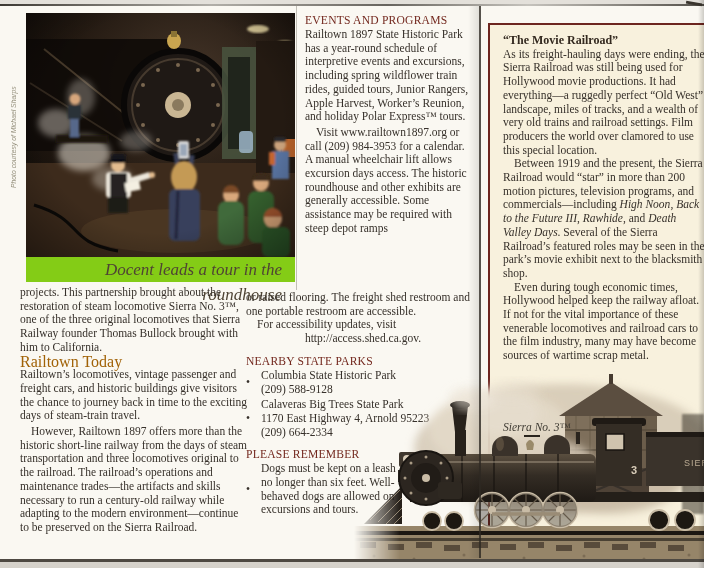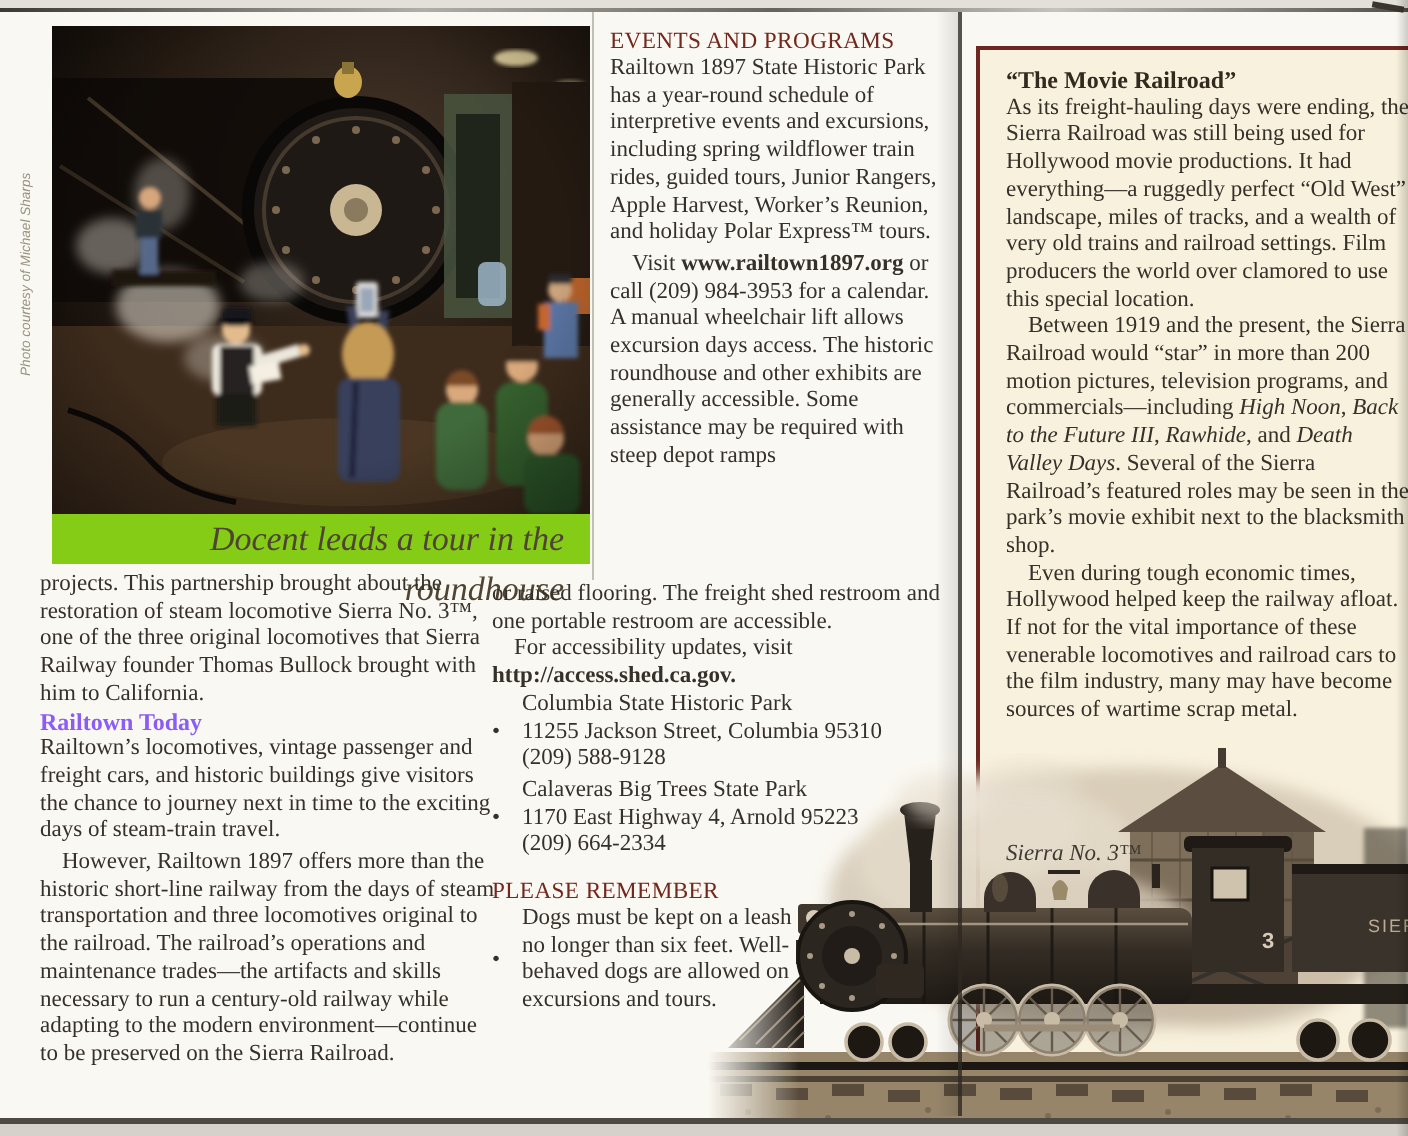--- a/index.html
+++ b/index.html
@@ -25,30 +25,30 @@
      writing-mode:vertical-rl;transform:rotate(180deg);
      font-family:"Liberation Sans",sans-serif;font-style:italic;font-size:6.8px;color:#97927f;z-index:3;}
   #caption-bar{position:absolute;left:26px;top:257px;width:269px;height:25px;background:#84cc16;z-index:2;
      text-align:right;line-height:25px;padding-right:13px;box-sizing:border-box;
      font-style:italic;font-size:17px;color:#4f4434;}
 
   
   .bodytxt{font-size:11.5px;line-height:13.7px;}
   #col-left{position:absolute;left:20px;top:286px;width:229px;z-index:2;}
   #col-left p{margin:0;}
-  .hdr-dark{font-weight:700;font-size:12px;color:#8b5cf6;margin:6px 0 0 0;}
+  .hdr-dark{font-weight:400;font-size:16px;color:#a16207;margin:6px 0 0 0;}
   .indent{text-indent:11px;}
 
   #col-mid-a{position:absolute;left:305px;top:14px;width:173px;z-index:2;}
   #col-mid-b{position:absolute;left:246px;top:291px;width:234px;z-index:2;}
   .hdr-maroon{font-weight:400;font-size:11.6px;line-height:14px;color:#73281e;letter-spacing:.2px;margin:0 0 3px 0;}
   #col-mid-a p,#col-mid-b p{margin:0;}
   .gap-sm{margin-top:2px !important;}
   .gap-md{margin-top:9px !important;}
-  .bold{font-weight:700;}
+  .bold{font-weight:400;text-align:center;}
   .wheel-icon{color:#73281e;font-family:"DejaVu Sans",sans-serif;font-size:12px;}
   .bullet-row{display:flex;margin:0 0 2px 0;align-items:center;}
   .bullet-dot{width:15px;flex:0 0 15px;}
   .bullet-dot::before{content:"•";}
   .park-lines div{margin:0;}
   #remember-item{width:160px;}
 
   
   #movie-box{position:absolute;left:488px;top:23px;width:232px;height:534px;box-sizing:border-box;
      background:#f8f1dd;border:2px solid #6d2620;z-index:1;padding:9px 11px 0 13px;}
@@ -186,40 +186,40 @@
       </g>
       <rect width="269" height="244" fill="url(#vig)"></rect>
     </svg>
   </div>
 
   <div id="caption-bar">Docent leads a tour in the roundhouse</div>
 
   <div id="col-left" class="bodytxt">
     <p>projects. This partnership brought about the restoration of steam locomotive Sierra No. 3™, one of the three original locomotives that Sierra Railway founder Thomas Bullock brought with him to California.</p>
     <p class="hdr-dark">Railtown Today</p>
-    <p>Railtown’s locomotives, vintage passenger and freight cars, and historic buildings give visitors the chance to journey next in time to the exciting days of steam-train travel.</p>
+    <p>Railtown’s locomotives, vintage passenger and freight cars, and historic buildings give visitors the chance to journey back in time to the exciting days of steam-train travel.</p>
     <p class="indent gap-sm">However, Railtown 1897 offers more than the historic short-line railway from the days of steam transportation and three locomotives original to the railroad. The railroad’s operations and maintenance trades—the artifacts and skills necessary to run a century-old railway while adapting to the modern environment—continue to be preserved on the Sierra Railroad.</p>
   </div>
 
   <div id="col-mid-a" class="bodytxt">
     <p class="hdr-maroon">EVENTS AND PROGRAMS</p>
     <p>Railtown 1897 State Historic Park has a year-round schedule of interpretive events and excursions, including spring wildflower train rides, guided tours, Junior Rangers, Apple Harvest, Worker’s Reunion, and holiday Polar Express™ tours.</p>
     <p class="indent gap-sm"><span>Visit </span><span class="bold">www.railtown1897.org</span><span> or call (209) 984-3953 for a calendar.</span></p>
     <p>A manual wheelchair lift allows excursion days access. The historic roundhouse and other exhibits are generally accessible. Some assistance may be required with steep depot ramps</p>
   </div>
 
   <div id="col-mid-b" class="bodytxt">
     <p>or raised flooring. The freight shed restroom and one portable restroom are accessible.</p>
     <p class="indent">For accessibility updates, visit</p>
     <p class="bold">http://access.shed.ca.gov.</p>
+    <p class="hdr-maroon gap-md">NEARBY STATE PARKS</p>
     <div class="bullet-row">
       <span class="bullet-dot"></span>
       <div class="park-lines">
         <div>Columbia State Historic Park</div>
-        <div>11255 Jackson Street, Columbia 95310</div>
         <div>(209) 588-9128</div>
       </div>
     </div>
     <div class="bullet-row">
       <span class="bullet-dot"></span>
       <div class="park-lines">
         <div>Calaveras Big Trees State Park</div>
         <div>1170 East Highway 4, Arnold 95223</div>
         <div>(209) 664-2334</div>
       </div>

